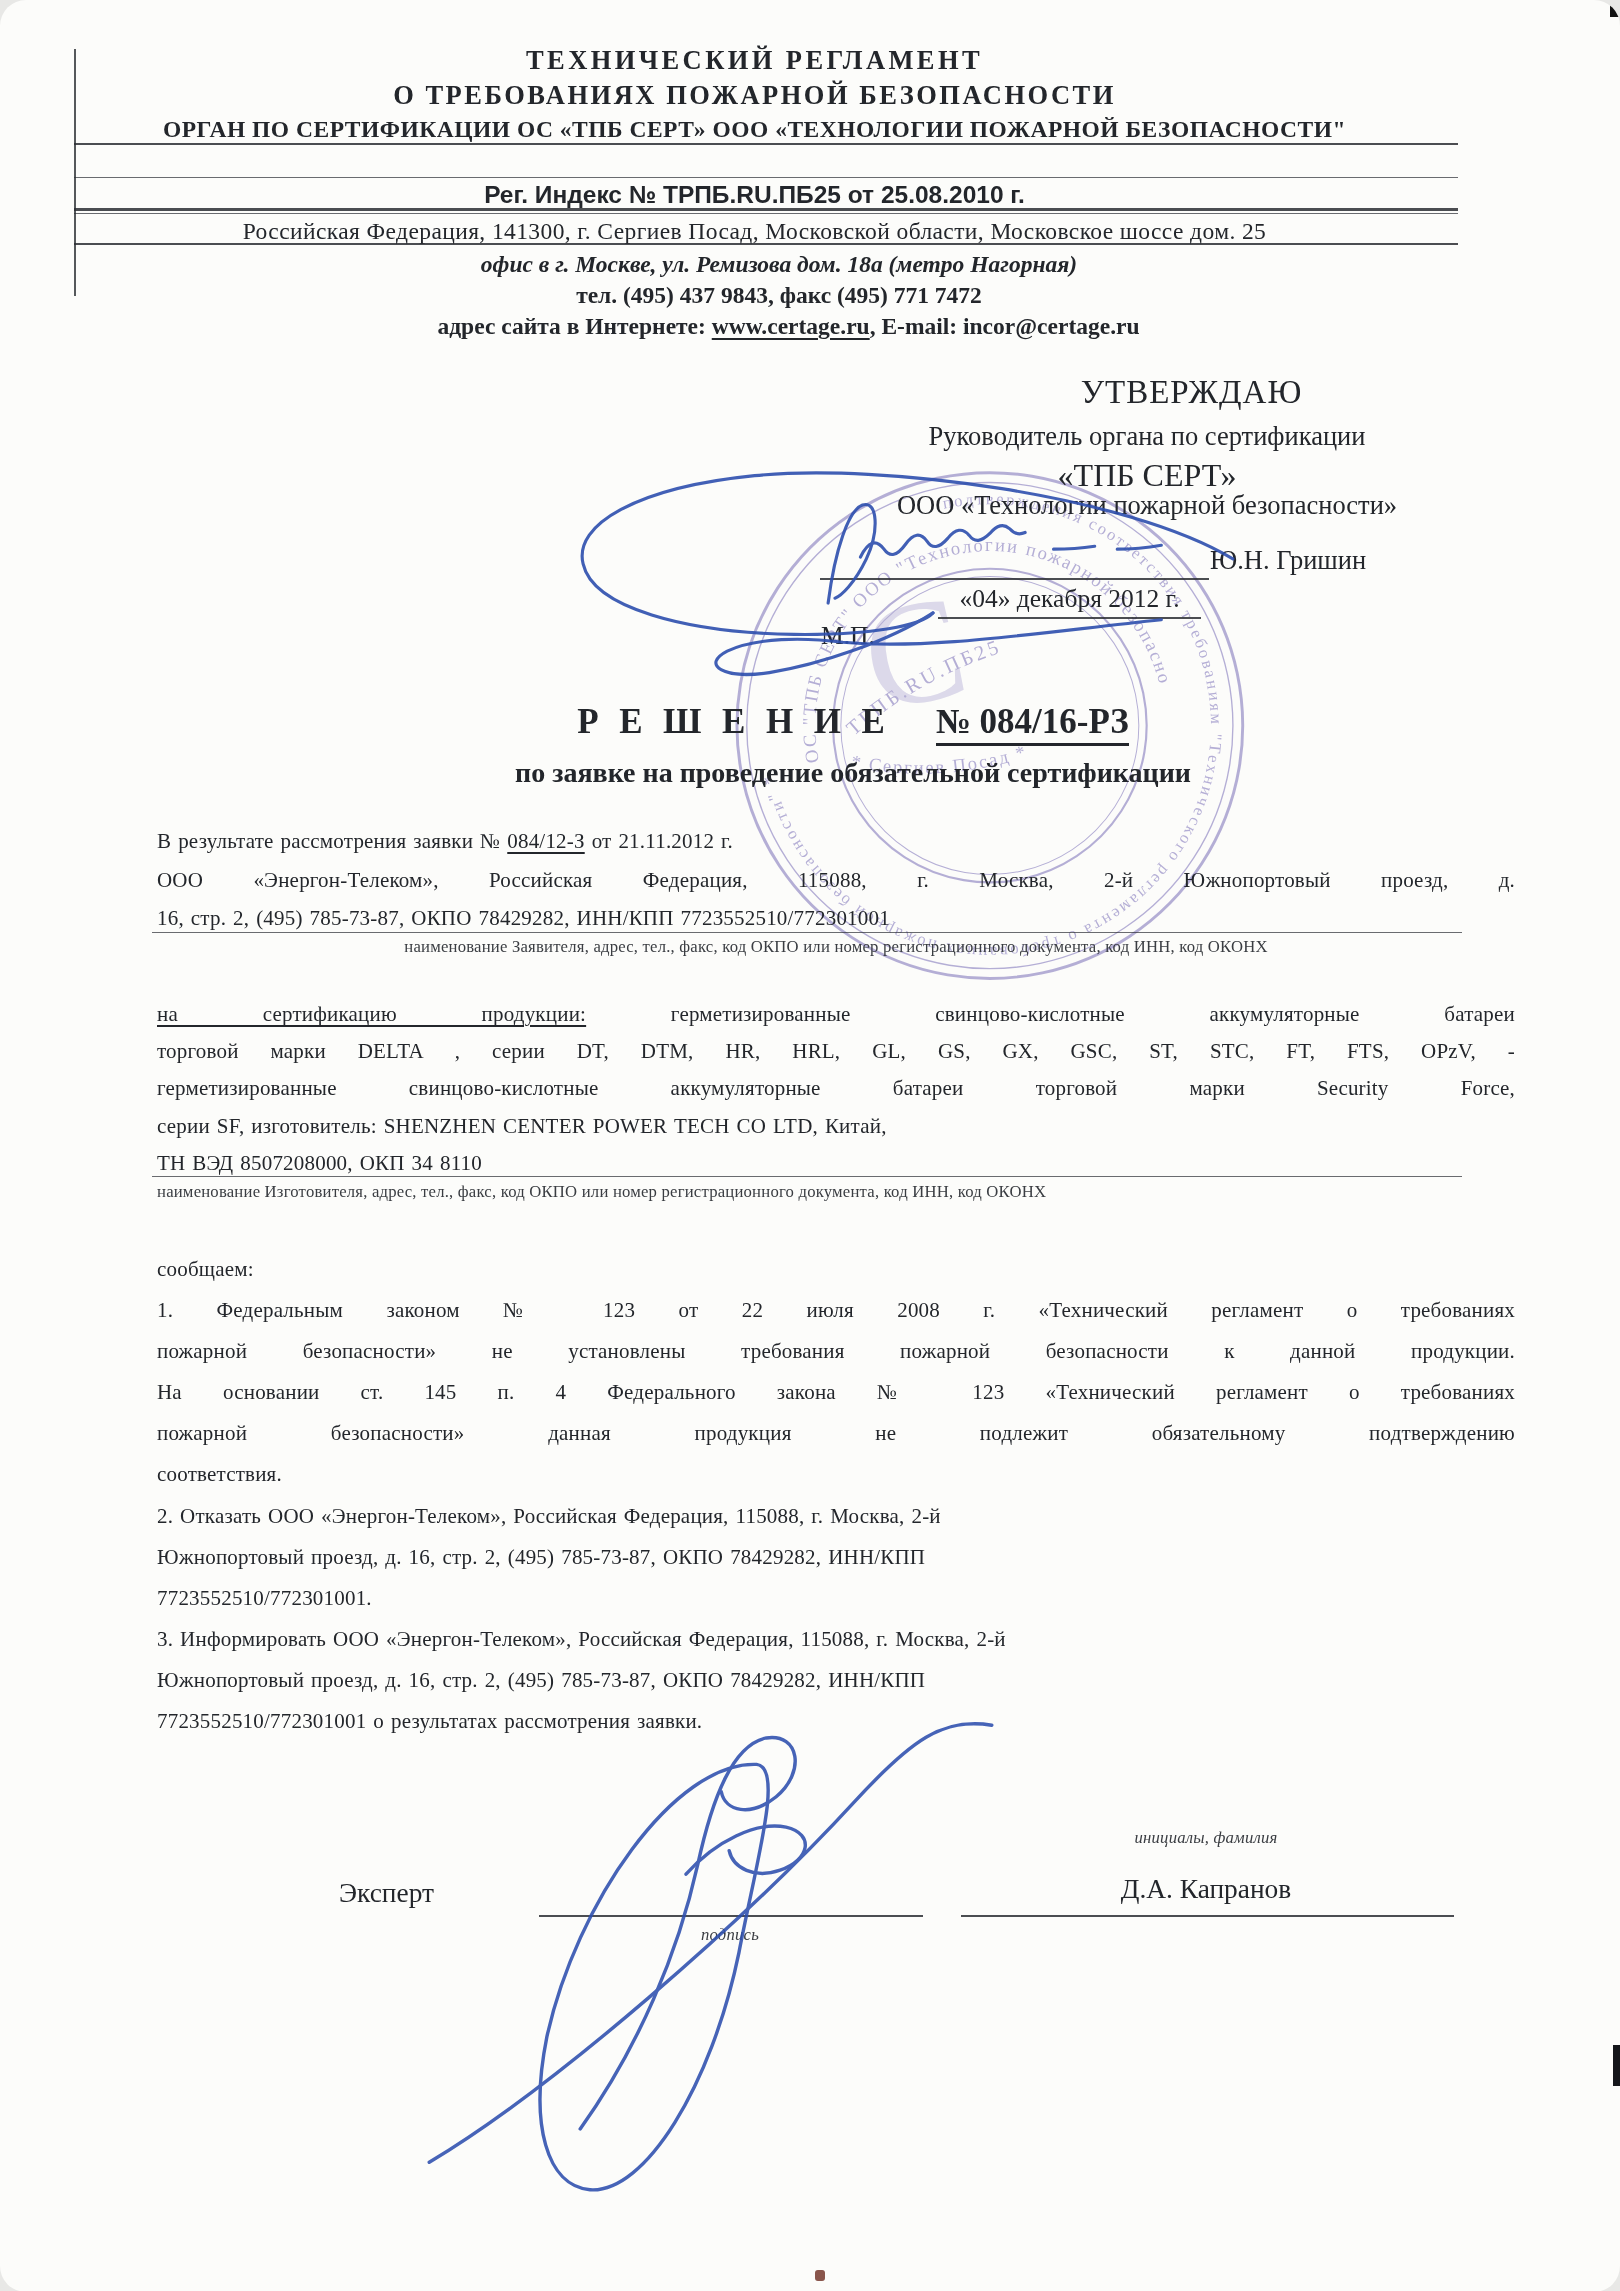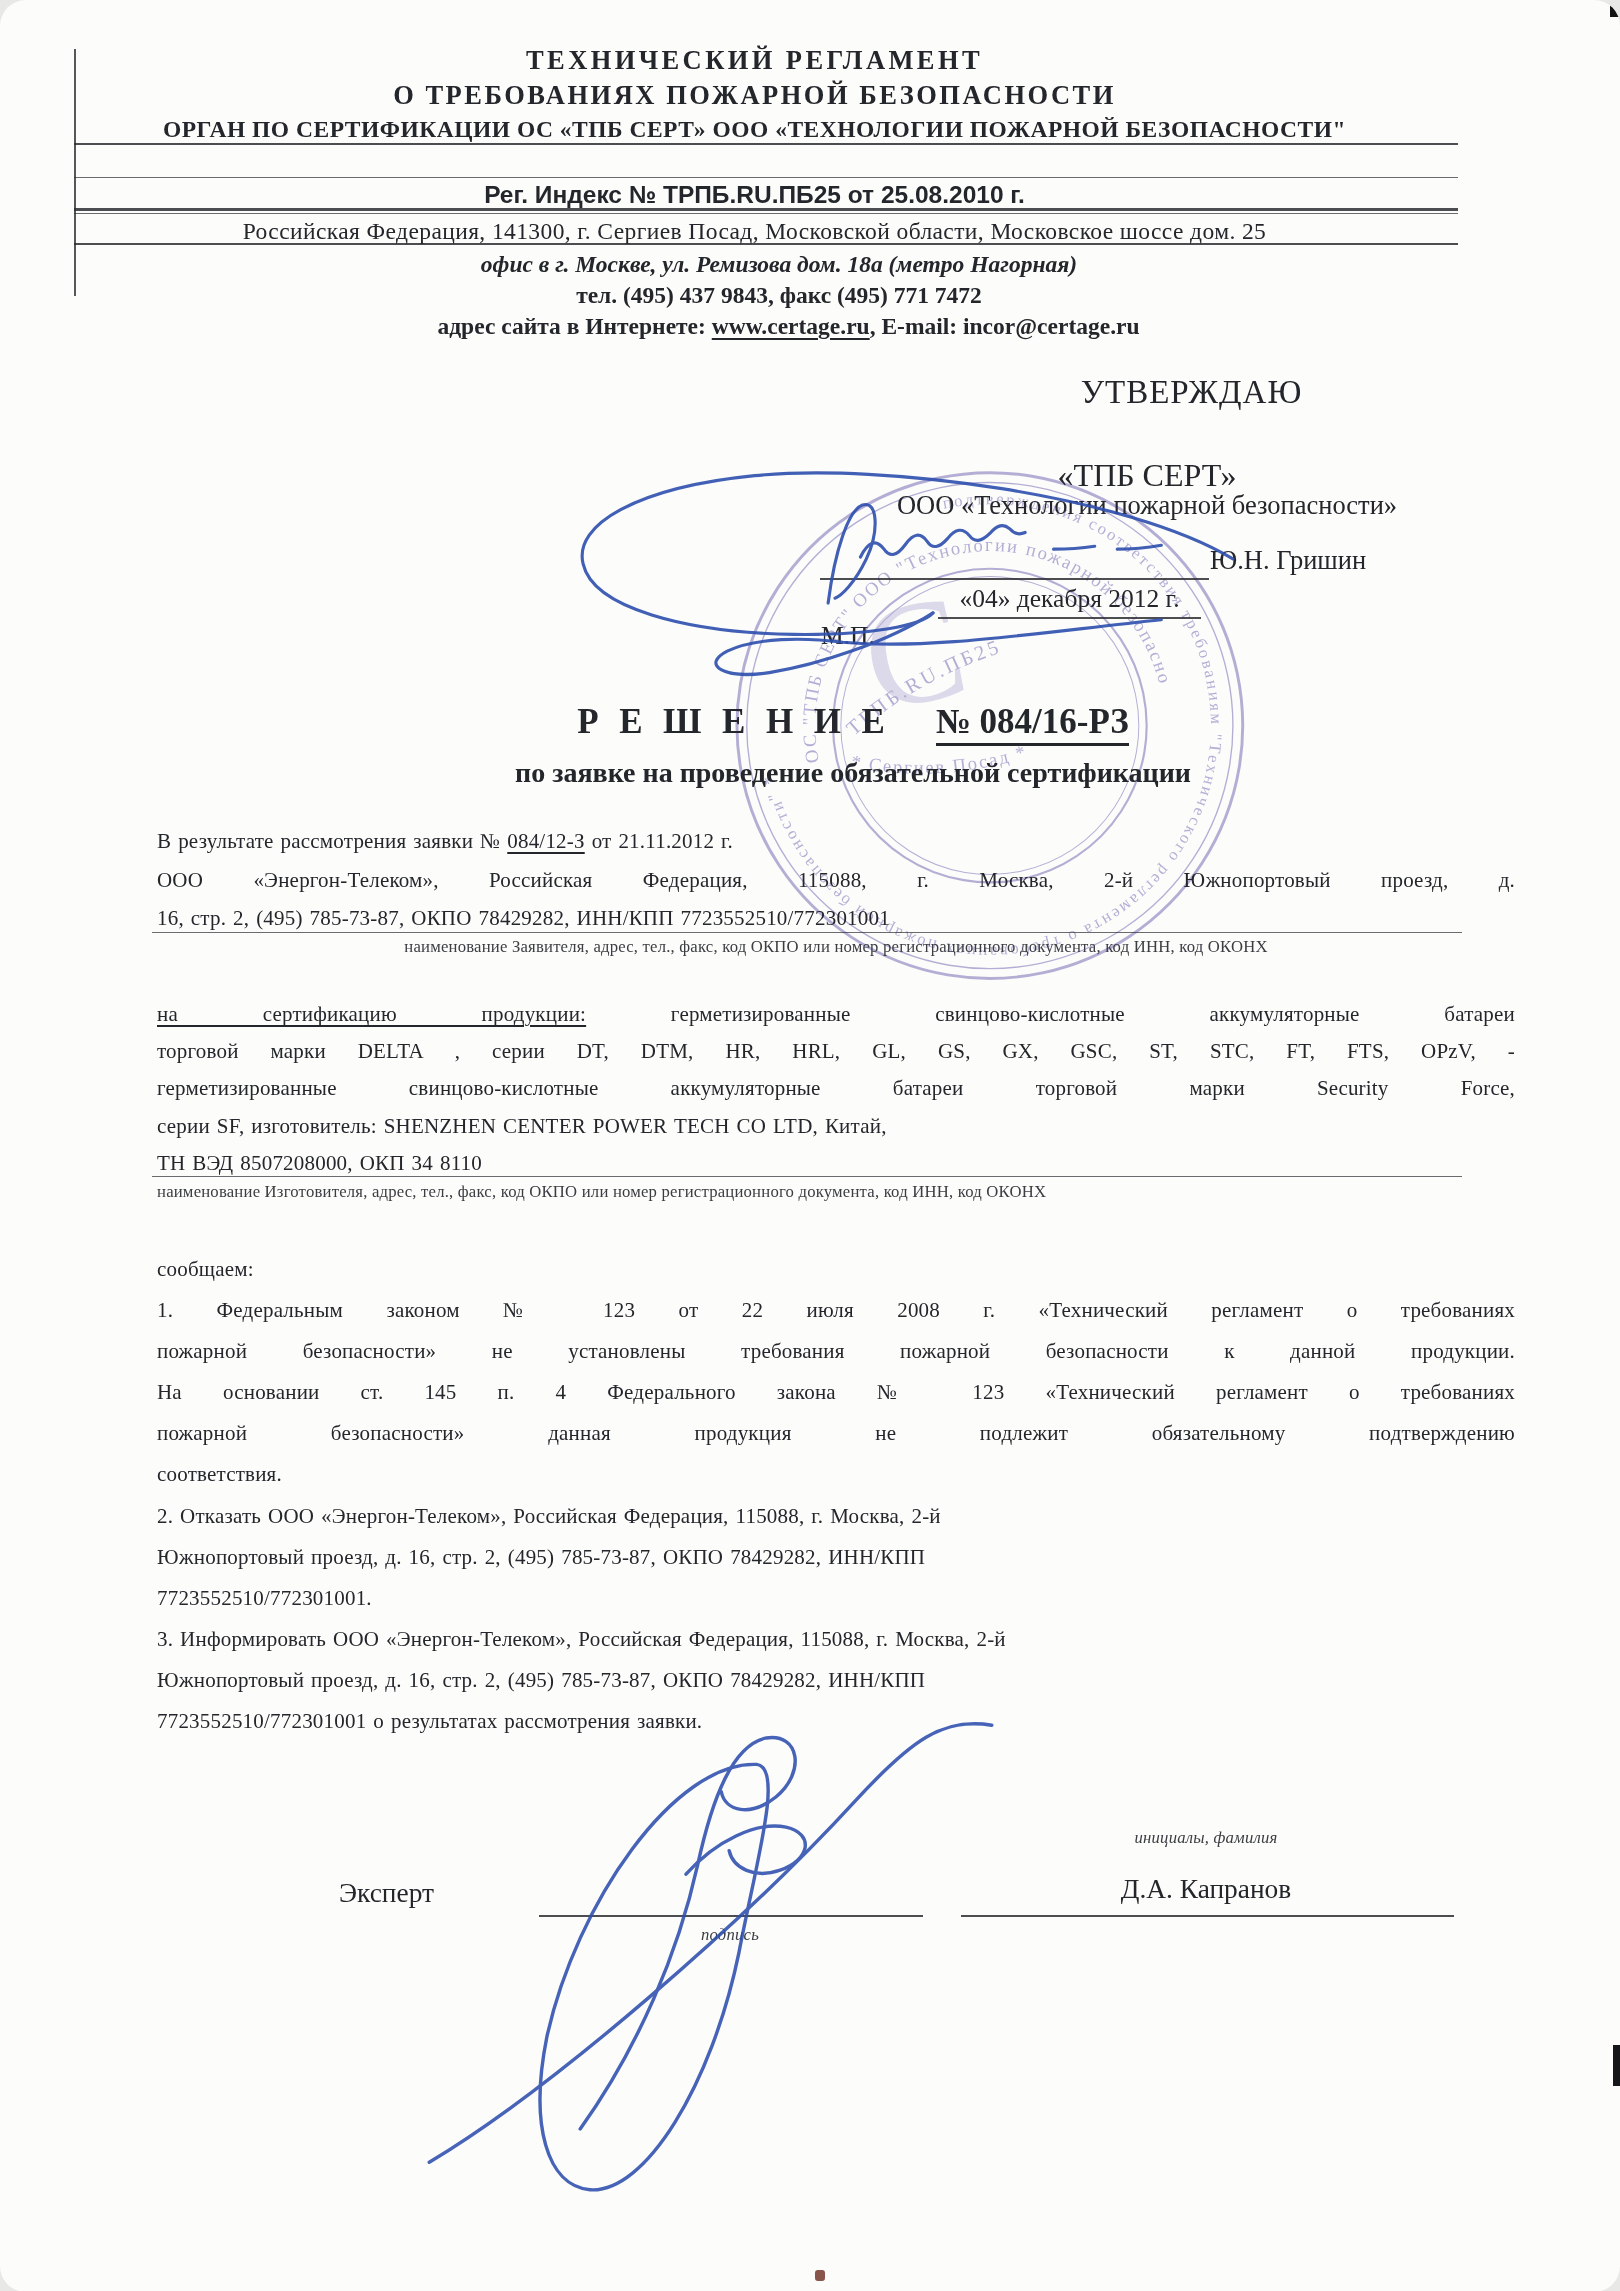--- a/index.html
+++ b/index.html
@@ -74,20 +74,21 @@
         <textPath href="#arcCode">ТРПБ.RU.ПБ25</textPath>
       </text>
       <text font-size="19" letter-spacing="2" fill="currentColor" stroke="none">
         <textPath href="#arcCity">* Сергиев Посад *</textPath>
       </text>
       <text x="900" y="702" font-size="150" fill="currentColor" stroke="none" opacity="0.45" font-family="Liberation Serif, serif">С</text>
     </g>
   </svg>
 
   <div class="abs ser ctr" style="left:961px;top:374px;width:461px;font-size:33px;letter-spacing:1px;z-index:2;">УТВЕРЖДАЮ</div>
+  <div class="abs ser ctr" style="left:745px;top:421px;width:804px;font-size:26.5px;z-index:2;">Руководитель органа по сертификации</div>
   <div class="abs ser ctr" style="left:745px;top:457px;width:804px;font-size:32px;z-index:2;">«ТПБ СЕРТ»</div>
   <div class="abs ser ctr" style="left:745px;top:490px;width:804px;font-size:26.5px;z-index:2;">ООО «Технологии пожарной безопасности»</div>
 
   <div class="abs ser" style="left:1210px;top:545px;font-size:26.5px;z-index:2;">Ю.Н. Гришин</div>
   <div class="rule" style="left:820px;top:578px;width:389px;z-index:2;"></div>
   <div class="abs ser ctr" style="left:938px;top:584px;width:263px;font-size:25.5px;z-index:2;">«04» декабря 2012 г.</div>
   <div class="rule" style="left:938px;top:617px;width:263px;z-index:2;"></div>
   <div class="abs ser" style="left:821px;top:621px;font-size:25.5px;z-index:2;">М.П.</div>
 
   <div class="abs ser b ctr" style="left:172px;top:702px;width:1362px;font-size:35px;z-index:2;">

